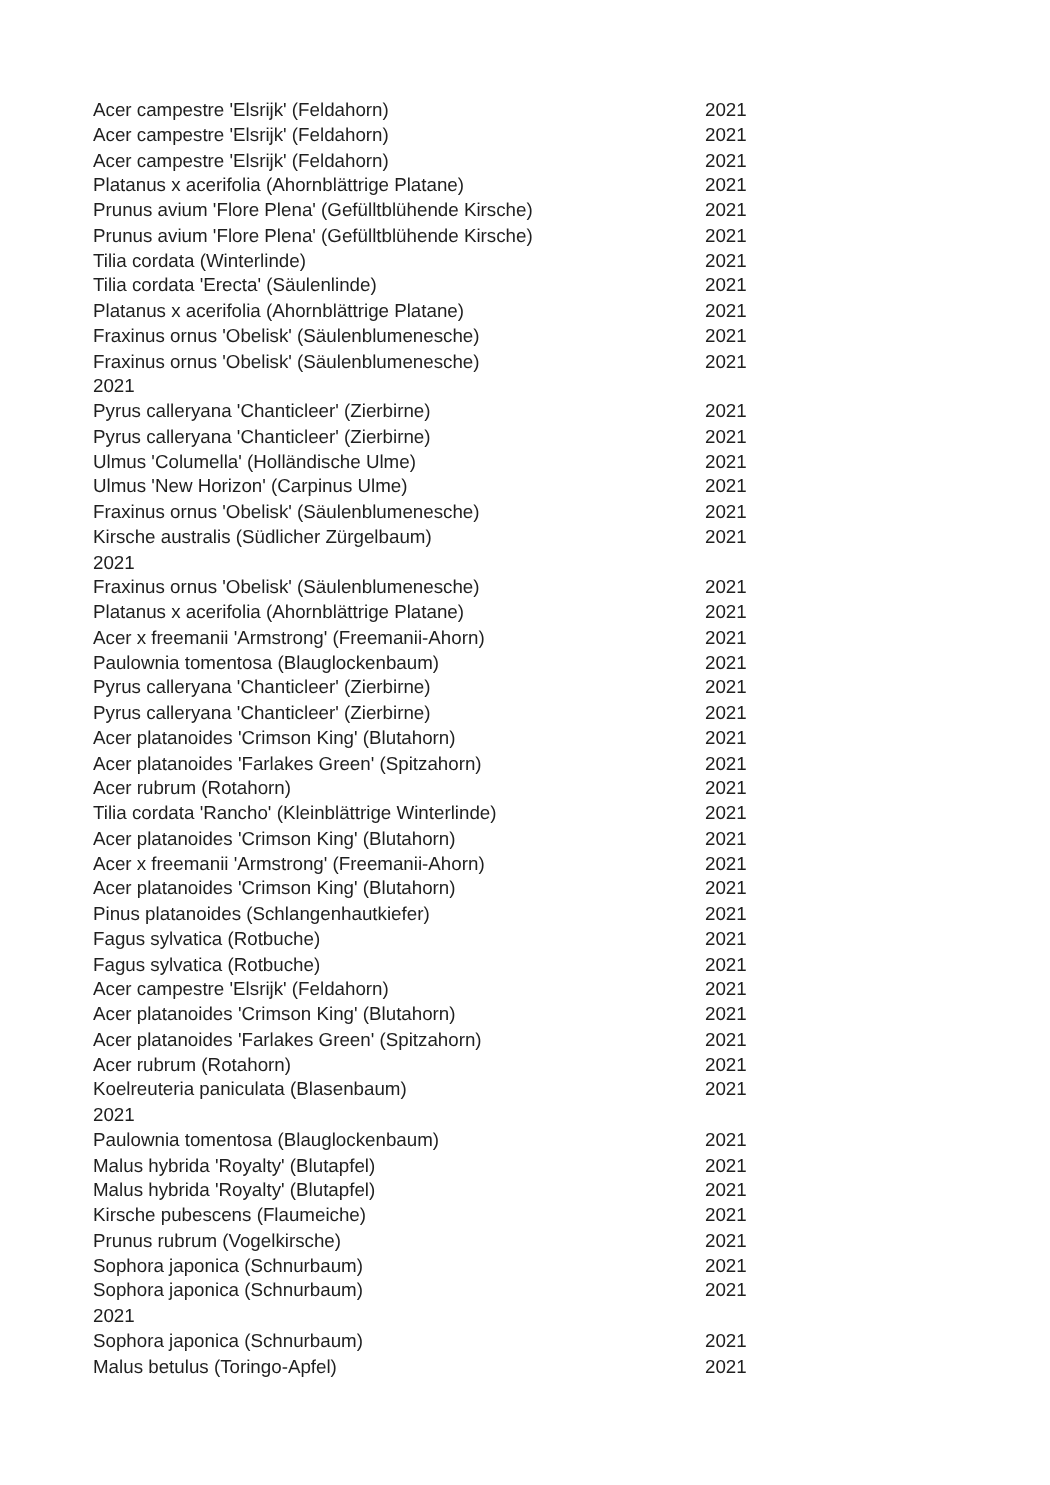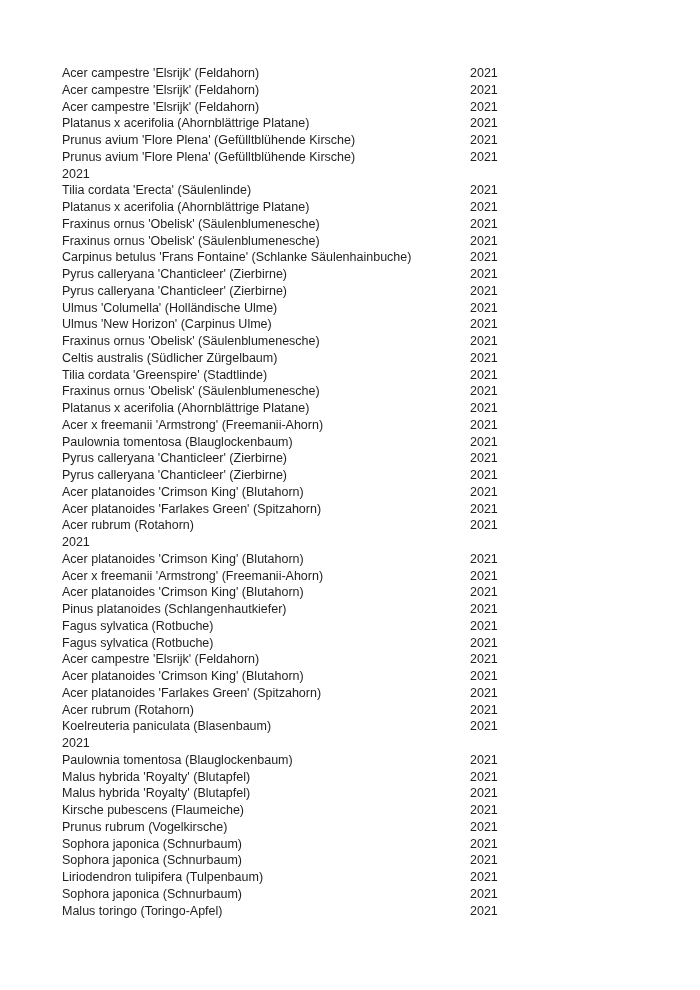--- a/index.html
+++ b/index.html
@@ -70,20 +70,21 @@
     <span class="species">Prunus avium 'Flore Plena' (Gefülltblühende Kirsche)</span>
     <span class="year">2021</span>
   </div>
 
   <div class="row">
     <span class="species">Prunus avium 'Flore Plena' (Gefülltblühende Kirsche)</span>
     <span class="year">2021</span>
   </div>
 
   <div class="row">
+    <span class="species">Tilia cordata (Winterlinde)</span>
     <span class="year">2021</span>
   </div>
 
   <div class="row">
     <span class="species">Tilia cordata 'Erecta' (Säulenlinde)</span>
     <span class="year">2021</span>
   </div>
 
   <div class="row">
     <span class="species">Platanus x acerifolia (Ahornblättrige Platane)</span>
@@ -94,21 +95,20 @@
     <span class="species">Fraxinus ornus 'Obelisk' (Säulenblumenesche)</span>
     <span class="year">2021</span>
   </div>
 
   <div class="row">
     <span class="species">Fraxinus ornus 'Obelisk' (Säulenblumenesche)</span>
     <span class="year">2021</span>
   </div>
 
   <div class="row">
-    <span class="species">Carpinus betulus 'Frans Fontaine' (Schlanke Säulenhainbuche)</span>
     <span class="year">2021</span>
   </div>
 
   <div class="row">
     <span class="species">Pyrus calleryana 'Chanticleer' (Zierbirne)</span>
     <span class="year">2021</span>
   </div>
 
   <div class="row">
     <span class="species">Pyrus calleryana 'Chanticleer' (Zierbirne)</span>
@@ -124,26 +124,25 @@
     <span class="species">Ulmus 'New Horizon' (Carpinus Ulme)</span>
     <span class="year">2021</span>
   </div>
 
   <div class="row">
     <span class="species">Fraxinus ornus 'Obelisk' (Säulenblumenesche)</span>
     <span class="year">2021</span>
   </div>
 
   <div class="row">
-    <span class="species">Celtis australis (Südlicher Zürgelbaum)</span>
-    <span class="year">2021</span>
-  </div>
-
-  <div class="row">
-    <span class="species">Tilia cordata 'Greenspire' (Stadtlinde)</span>
+    <span class="species">Kirsche australis (Südlicher Zürgelbaum)</span>
+    <span class="year">2021</span>
+  </div>
+
+  <div class="row">
     <span class="year">2021</span>
   </div>
 
   <div class="row">
     <span class="species">Fraxinus ornus 'Obelisk' (Säulenblumenesche)</span>
     <span class="year">2021</span>
   </div>
 
   <div class="row">
     <span class="species">Platanus x acerifolia (Ahornblättrige Platane)</span>
@@ -179,20 +178,21 @@
     <span class="species">Acer platanoides 'Farlakes Green' (Spitzahorn)</span>
     <span class="year">2021</span>
   </div>
 
   <div class="row">
     <span class="species">Acer rubrum (Rotahorn)</span>
     <span class="year">2021</span>
   </div>
 
   <div class="row">
+    <span class="species">Tilia cordata 'Rancho' (Kleinblättrige Winterlinde)</span>
     <span class="year">2021</span>
   </div>
 
   <div class="row">
     <span class="species">Acer platanoides 'Crimson King' (Blutahorn)</span>
     <span class="year">2021</span>
   </div>
 
   <div class="row">
     <span class="species">Acer x freemanii 'Armstrong' (Freemanii-Ahorn)</span>
@@ -277,27 +277,26 @@
     <span class="species">Sophora japonica (Schnurbaum)</span>
     <span class="year">2021</span>
   </div>
 
   <div class="row">
     <span class="species">Sophora japonica (Schnurbaum)</span>
     <span class="year">2021</span>
   </div>
 
   <div class="row">
-    <span class="species">Liriodendron tulipifera (Tulpenbaum)</span>
     <span class="year">2021</span>
   </div>
 
   <div class="row">
     <span class="species">Sophora japonica (Schnurbaum)</span>
     <span class="year">2021</span>
   </div>
 
   <div class="row">
-    <span class="species">Malus toringo (Toringo-Apfel)</span>
+    <span class="species">Malus betulus (Toringo-Apfel)</span>
     <span class="year">2021</span>
   </div>
 </div>
 </div>
 
 </body></html>

